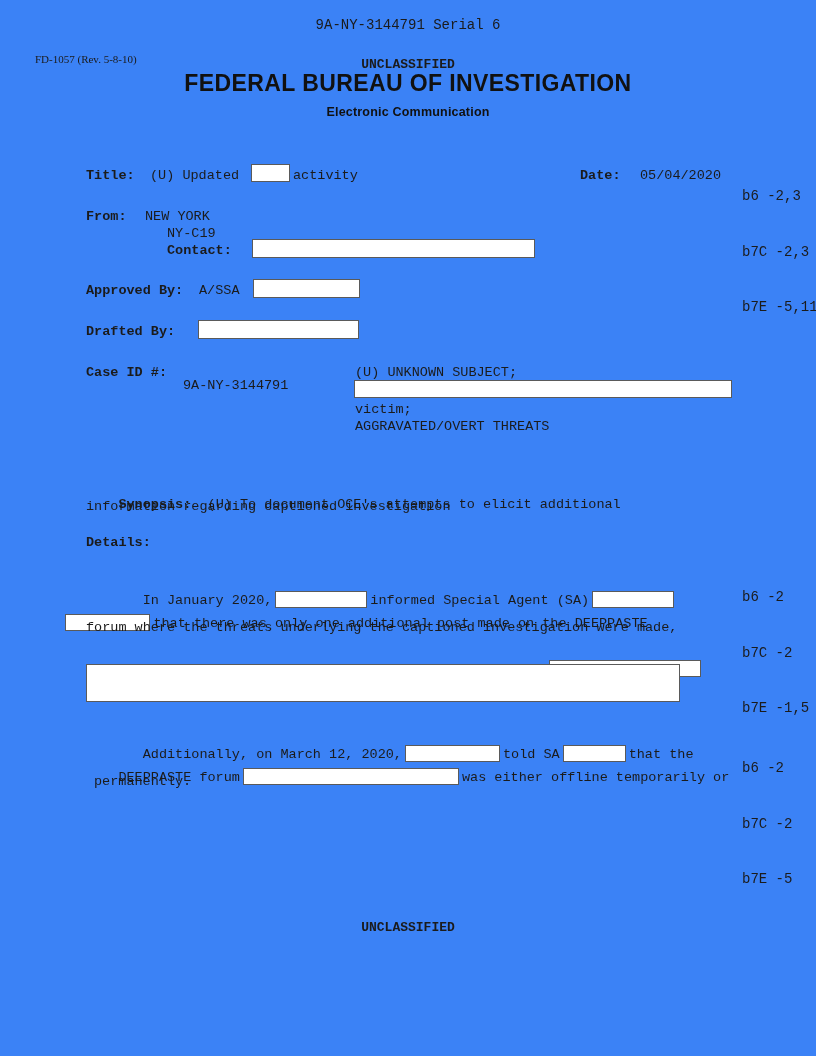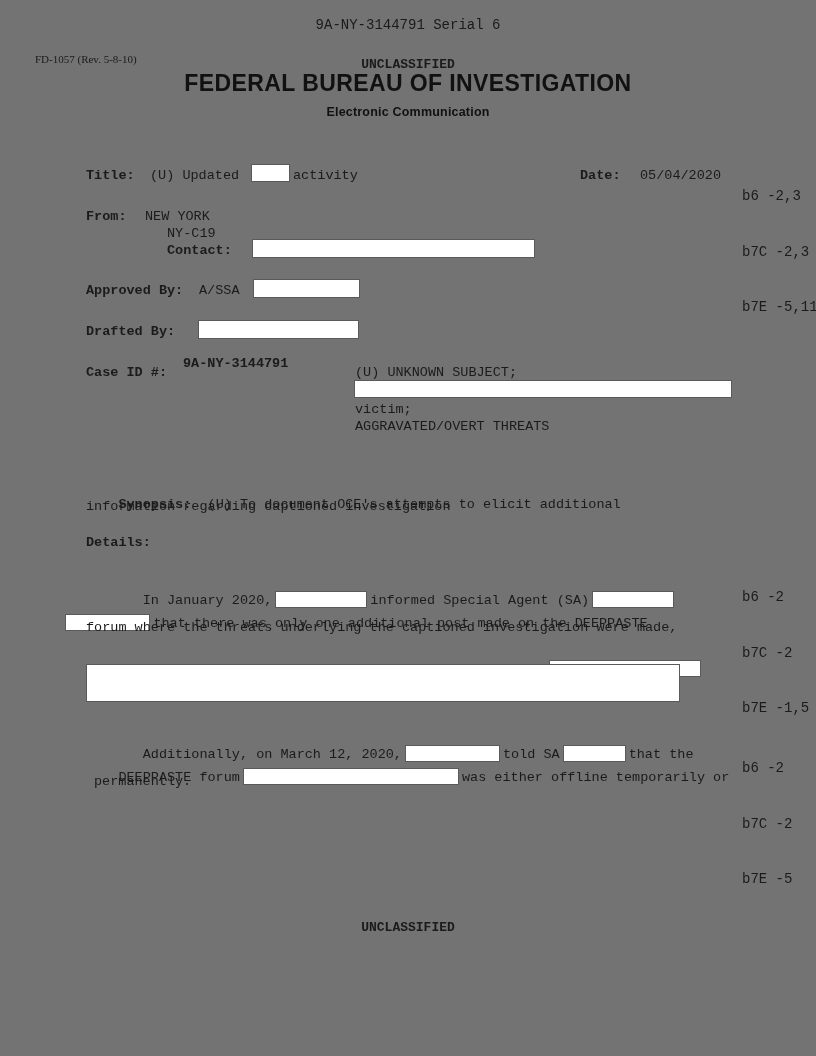--- a/index.html
+++ b/index.html
@@ -1,18 +1,18 @@
 <!DOCTYPE html>
 <html><head>
 <meta charset="utf-8">
 <style>
   * { margin:0; padding:0; box-sizing:border-box; }
   html,body { background:#ffffff; }
   .page {
-    position:relative; width:816px; height:1056px; background:#737373;
+    position:relative; width:816px; height:1056px; background:#3b82f6;
     font-family:"Liberation Mono", monospace; font-size:13.5px; color:#1b1b1b;
     overflow:hidden;
   }
   .abs { position:absolute; white-space:pre; line-height:19px; }
   .b { font-weight:bold; }
   .center { left:0; width:100%; text-align:center; }
   .serif { font-family:"Liberation Serif", serif; font-size:11px; }
   .agency { font-family:"Liberation Sans", sans-serif; font-weight:bold;
             font-size:23px; letter-spacing:0.4px; color:#111; }
   .doctype { font-family:"Liberation Sans", sans-serif; font-weight:bold;
@@ -54,21 +54,21 @@
   <span class="box-abs" style="left:252px; top:239px; width:283px; height:19px;"></span>
 
   <span class="abs b" style="left:86px; top:281px;">Approved By:</span>
   <span class="abs" style="left:199px; top:281px;">A/SSA</span>
   <span class="box-abs" style="left:253px; top:279px; width:107px; height:19px;"></span>
 
   <span class="abs b" style="left:86px; top:322px;">Drafted By:</span>
   <span class="box-abs" style="left:198px; top:320px; width:161px; height:19px;"></span>
 
   <span class="abs b" style="left:86px; top:363px;">Case ID #:</span>
-  <span class="abs" style="left:183px; top:354px;font-weight:bold;">9A-NY-3144791</span>
+  <span class="abs" style="left:183px; top:376px;">9A-NY-3144791</span>
   <span class="abs" style="left:355px; top:363px;">(U) UNKNOWN SUBJECT;</span>
   <span class="box-abs" style="left:354px; top:380px; width:378px; height:18px;"></span>
   <span class="abs" style="left:355px; top:400px;">victim;</span>
   <span class="abs" style="left:355px; top:417px;">AGGRAVATED/OVERT THREATS</span>
 
   <div class="abs" style="left:86px; top:476px;">
     <span class="b">Synopsis:</span><span>  (U) To document OCE's attempts to elicit additional</span>
   </div>
   <div class="abs" style="left:86px; top:497px;">information regarding captioned investigation</div>
 

